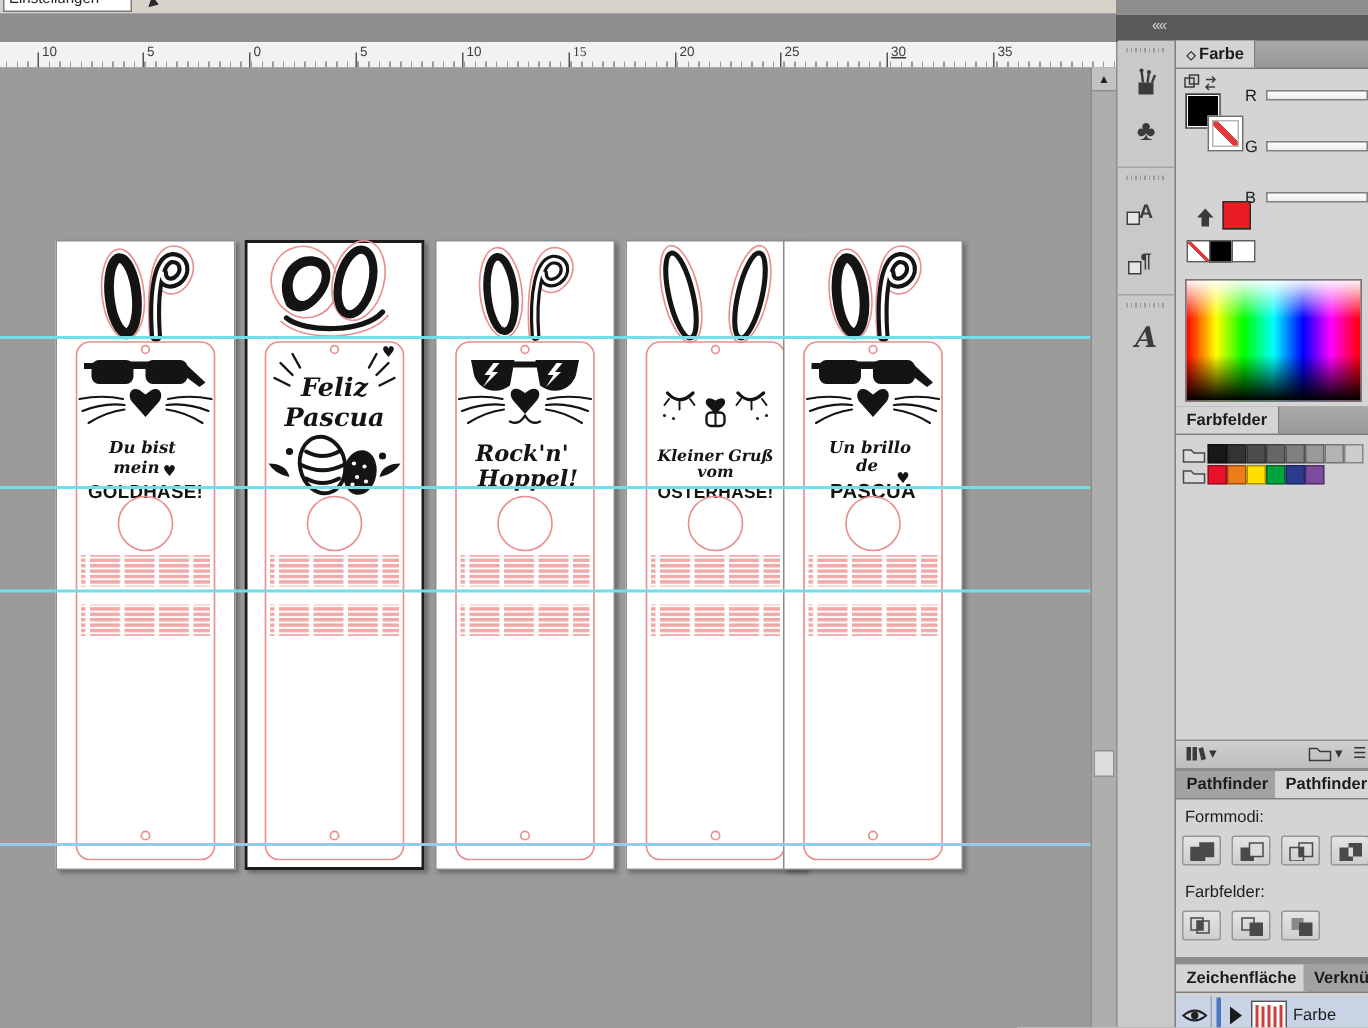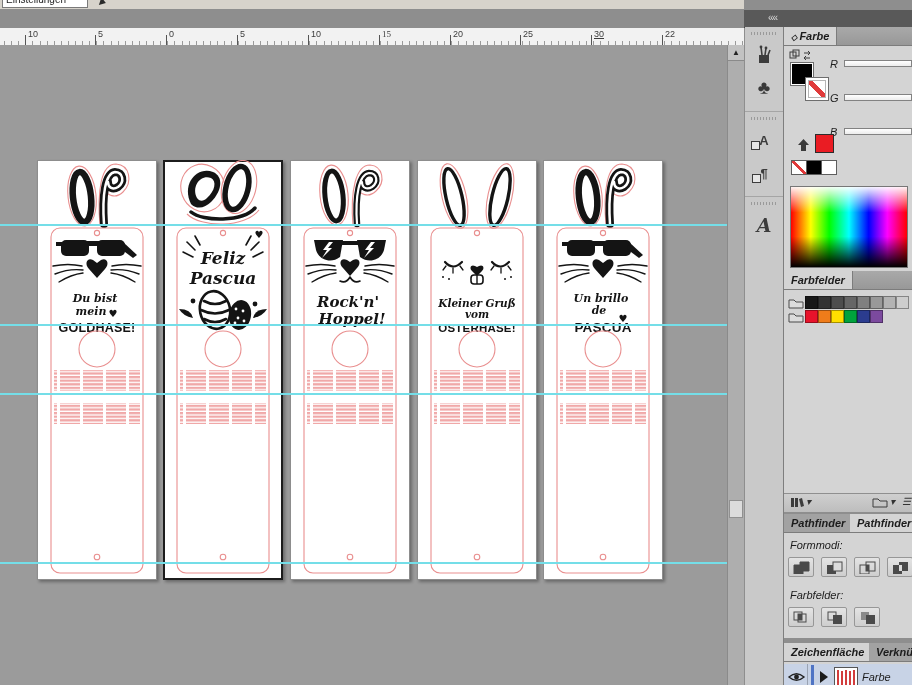--- a/index.html
+++ b/index.html
@@ -59,21 +59,21 @@
   .gripper{height:5px;margin:2px auto 3px auto;width:26px;
     background:repeating-linear-gradient(to right,#9a9a9a 0 1px,transparent 1px 3px);background-size:100% 3px;background-repeat:no-repeat;background-position:0 1px;}
   .strip-btn{width:34px;height:32px;margin:1px auto;display:flex;align-items:center;justify-content:center;
     color:#3a3a3a;font-size:19px;}
   .strip-btn svg{display:block;}
   .glyph-A{font:italic bold 19px "DejaVu Serif",serif;color:#3c3c3c;}
   .styles-A{font:bold 13px "Liberation Sans",sans-serif;color:#3c3c3c;position:relative;}
   .mini-sq{position:absolute;left:-8px;bottom:-2px;width:7px;height:7px;border:1px solid #3c3c3c;background:#e6e6e6;}
 
   
-  .panels{position:absolute;left:40px;top:27px;width:128px;height:658px;font-style:italic;}
+  .panels{position:absolute;left:40px;top:27px;width:128px;height:658px;}
   .tabbar{position:relative;height:18px;background:linear-gradient(#a9a9a9,#989898);
     border-bottom:1px solid #7c7c7c;font-size:11px;font-weight:bold;color:#1c1c1c;}
   .tab{position:absolute;top:0;height:18px;line-height:18px;padding:0 7px;box-sizing:border-box;white-space:nowrap;}
   .tab.active{background:#d4d4d4;border-right:1px solid #7c7c7c;}
   .tab.inactive{background:#a2a2a2;border-right:1px solid #7c7c7c;}
   .panel-body{background:#d4d4d4;position:relative;}
 
   
   .fs-widget{position:absolute;left:6px;top:16px;width:42px;height:42px;}
   .fill-sq{position:absolute;left:0;top:0;width:22px;height:22px;background:#000;
@@ -155,21 +155,21 @@
       <span class="ruler-label" style="left: 311px;">10</span>
       <div class="ruler-major" style="left: 379px;"></div>
       <span class="ruler-label" style="left: 382px; font-family: Liberation Serif, serif;">15</span>
       <div class="ruler-major" style="left: 450px;"></div>
       <span class="ruler-label" style="left: 453px;">20</span>
       <div class="ruler-major" style="left: 520px;"></div>
       <span class="ruler-label" style="left: 523px;">25</span>
       <div class="ruler-major" style="left: 591px;"></div>
       <span class="ruler-label" style="left: 594px; text-decoration: underline;">30</span>
       <div class="ruler-major" style="left: 662px;"></div>
-      <span class="ruler-label" style="left: 665px;">22</span>
+      <span class="ruler-label" style="left: 665px;">35</span>
     </div>
 
   <div class="canvas">
 
     <div class="artboard" style="left:37px">
       <svg width="120" height="420" viewBox="0 0 120 420">
         <g>
           <ellipse class="cut" cx="45" cy="36" rx="14" ry="30" transform="rotate(-6 45 36)"></ellipse>
           <path class="cut" d="M63,66 C60,30 64,4 79,4 C93,5 96,22 86,32 C79,39 69,36 68,28 L68,66"></path>
         </g>
@@ -325,21 +325,21 @@
         <text class="t-script" style="font-size:10.5px" x="60" y="147">Kleiner Gruß</text>
         <text class="t-script" style="font-size:10.5px" x="60" y="158">vom</text>
         <text class="t-caps" style="font-size:11.5px" x="60" y="172">OSTERHASE!</text>
         <circle class="cut" cx="60" cy="189" r="18"></circle>
         <rect x="17" y="210" width="86" height="21" fill="url(#hatchp)"></rect>
         <rect x="17" y="243" width="86" height="21" fill="url(#hatchp)"></rect>
         <circle class="cut" cx="60" cy="397" r="2.8"></circle>
       </svg>
     </div>
 
-    <div class="artboard" style="left:543px">
+    <div class="artboard" style="left:522px">
       <svg width="120" height="420" viewBox="0 0 120 420">
         <g>
           <ellipse class="cut" cx="45" cy="36" rx="14" ry="30" transform="rotate(-6 45 36)"></ellipse>
           <path class="cut" d="M63,66 C60,30 64,4 79,4 C93,5 96,22 86,32 C79,39 69,36 68,28 L68,66"></path>
         </g>
         <g>
           <ellipse cx="45" cy="37" rx="9" ry="25" transform="rotate(-6 45 37)" fill="#fff" stroke="#141414" stroke-width="6.5"></ellipse>
           <path class="ink-s" d="M67,64 C65,36 68,13 78,12 C86,12 88,22 81,27 C76,30 71,28 71,22" stroke-width="8"></path>
           <path d="M67,64 C65,36 68,13 78,12 C86,12 88,22 81,27 C76,30 71,28 71,22" fill="none" stroke="#fff" stroke-width="2.5" stroke-linecap="round"></path>
         </g>

